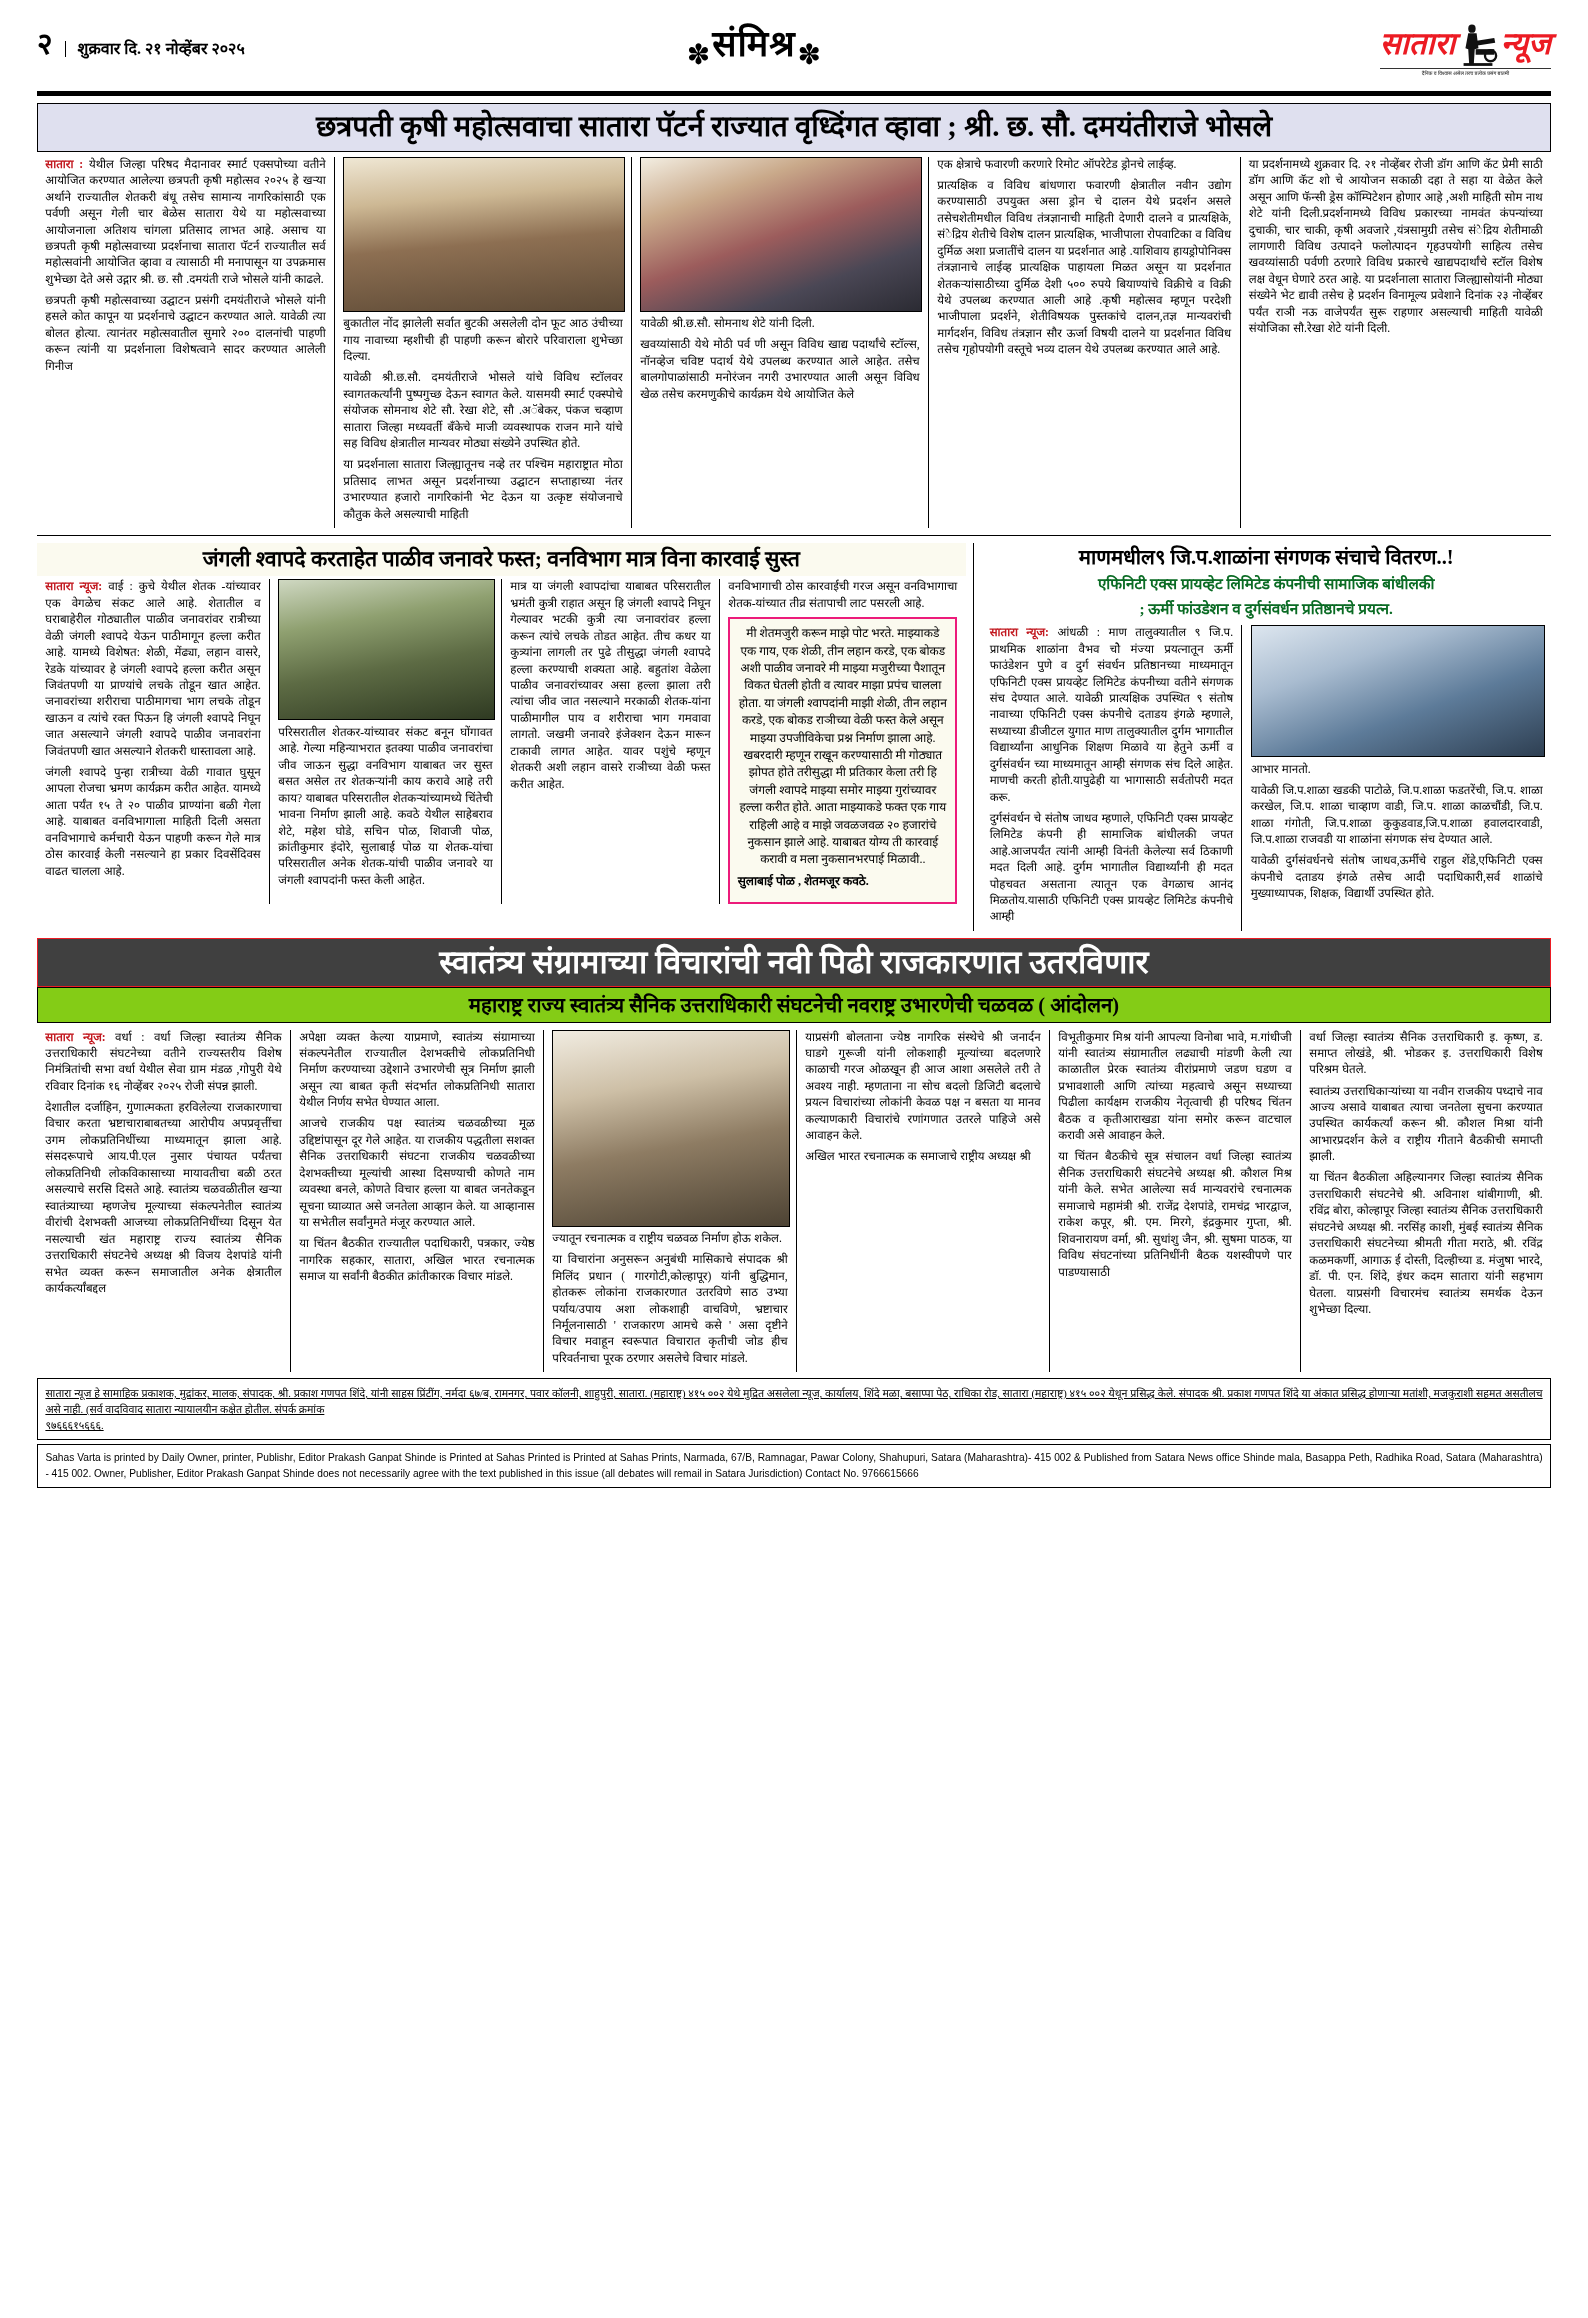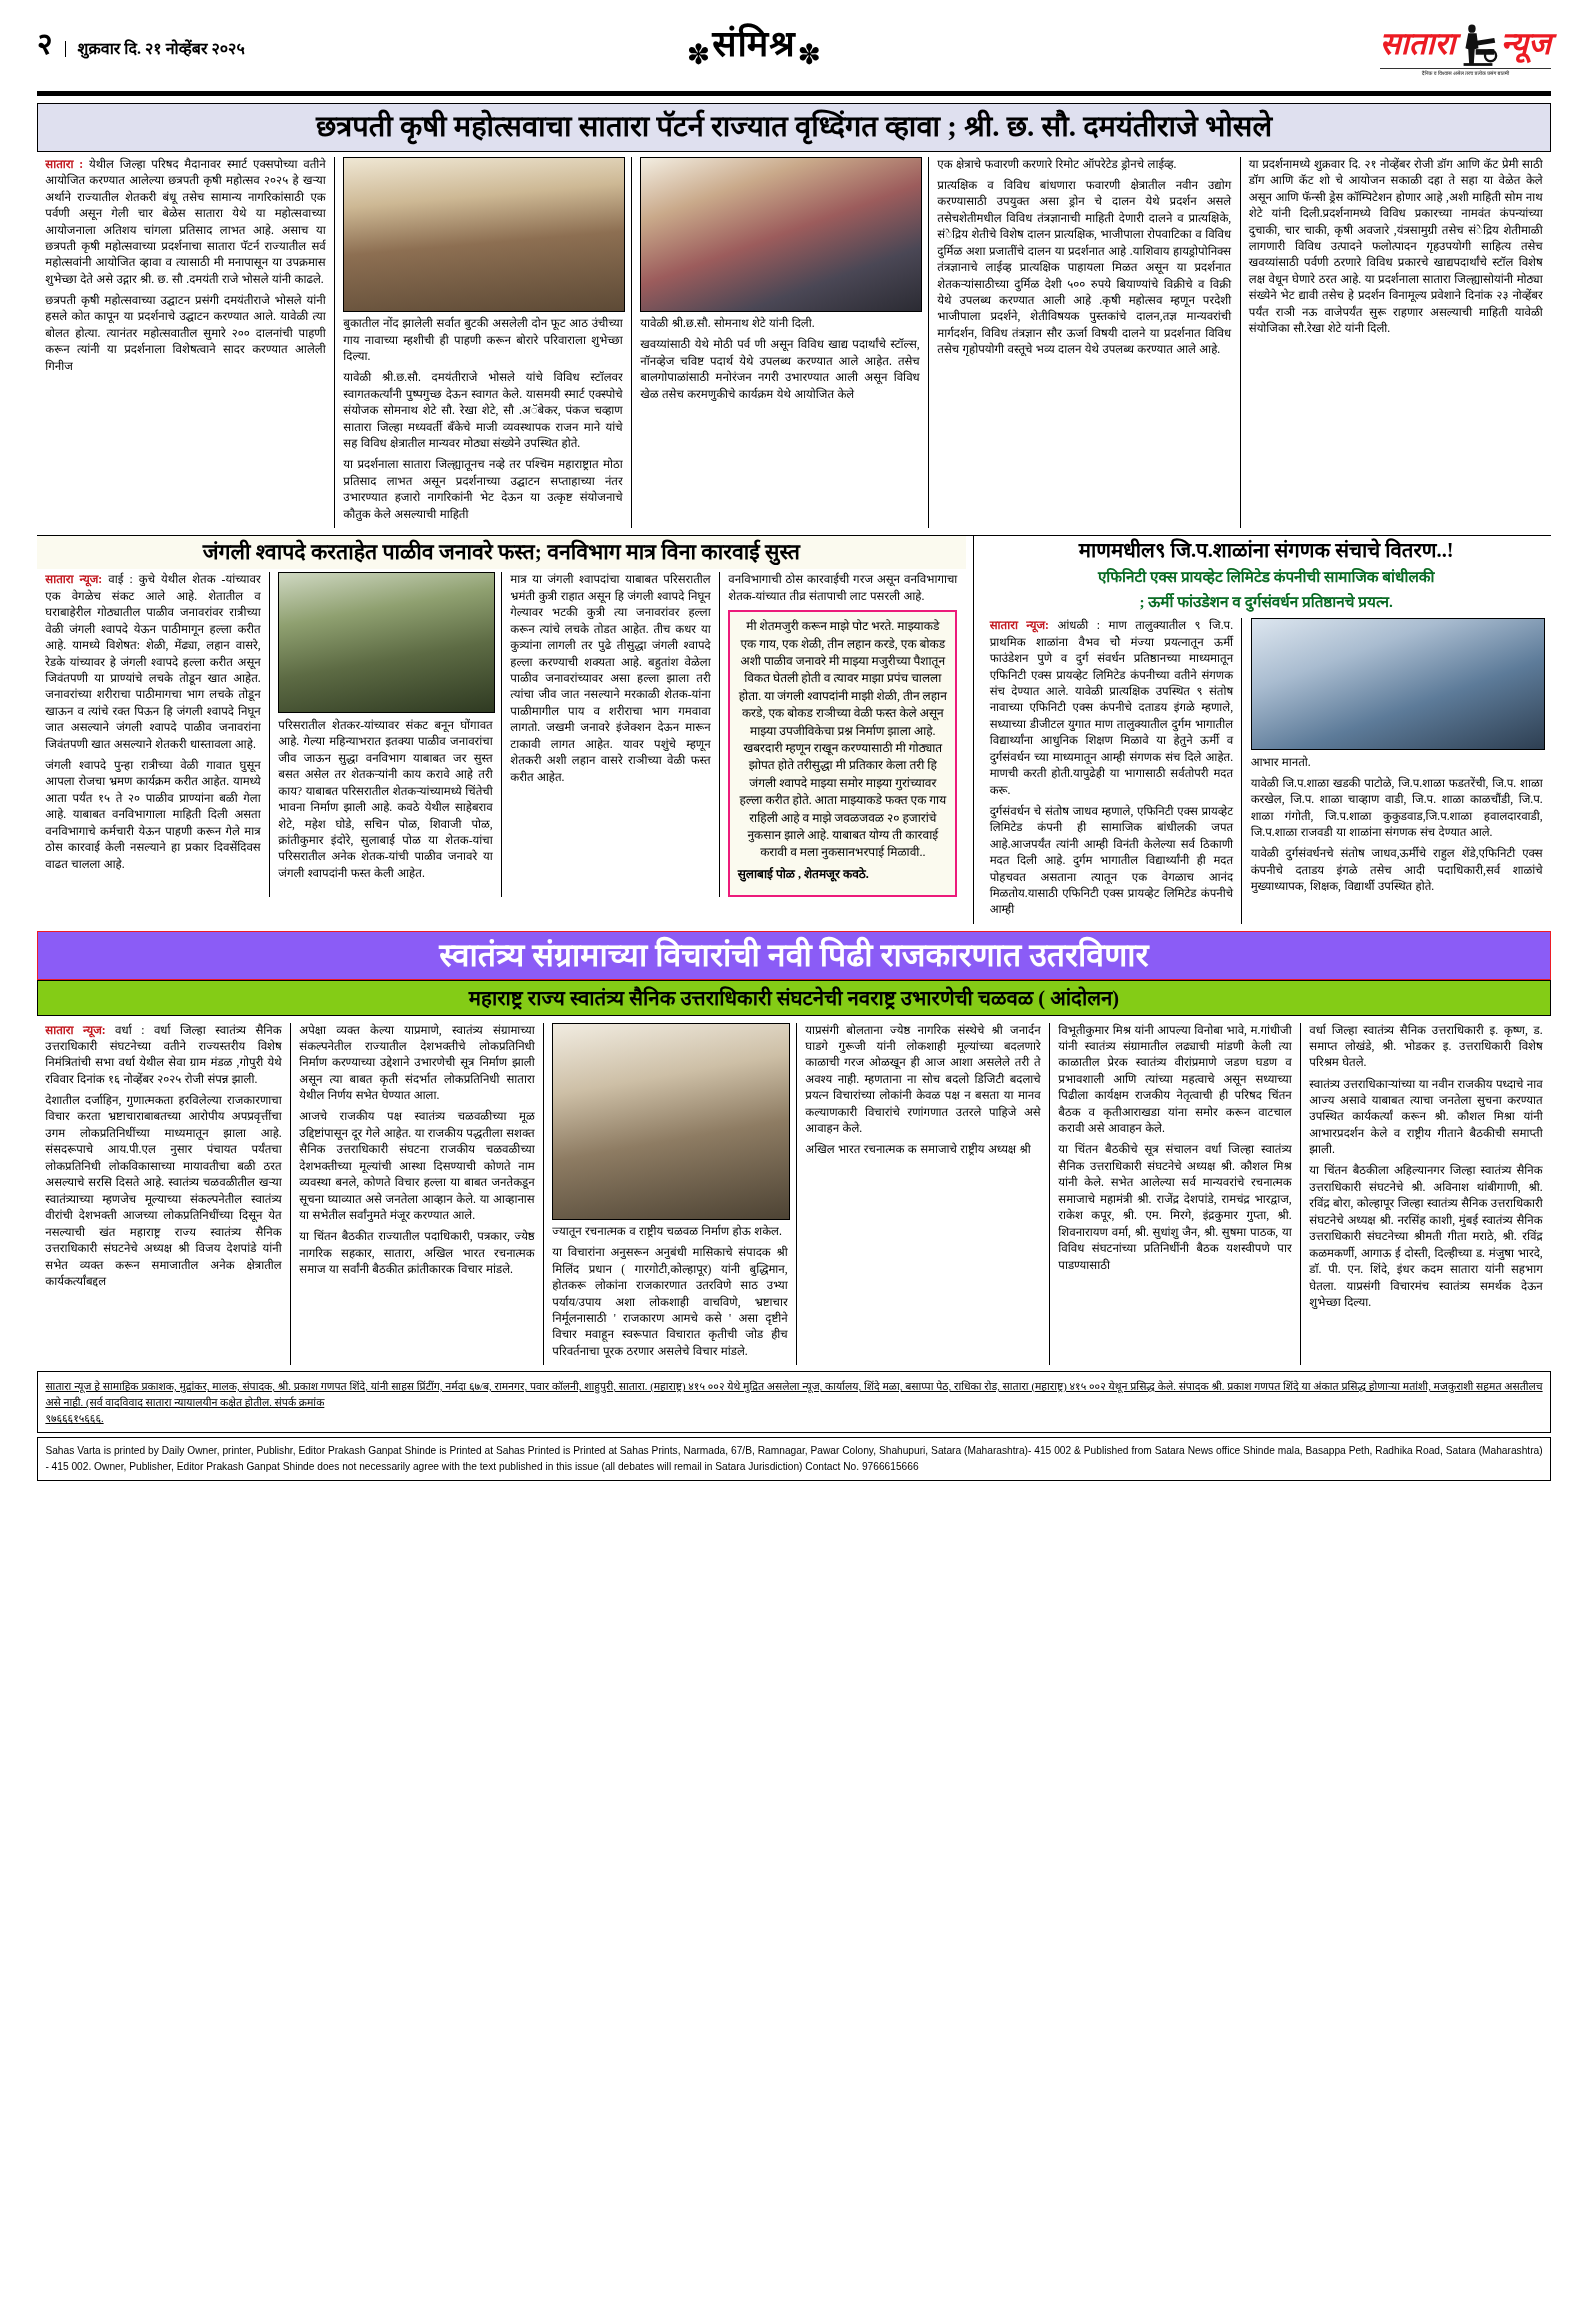--- a/index.html
+++ b/index.html
@@ -48,41 +48,41 @@
     width:100%;background:#c9c3b4;border:1.4px solid #000;display:block;margin:0 0 4.6px 0;
     position:relative;overflow:hidden;
   }
   .ph-a{background:linear-gradient(175deg,#efe7d4 0%,#cdb894 28%,#8d6f52 55%,#5d4a36 100%);}
   .ph-b{background:linear-gradient(160deg,#f3eee2 0%,#c9a98a 25%,#9c5c5c 50%,#4a4755 75%,#2b2b33 100%);}
   .ph-c{background:linear-gradient(170deg,#cfd8c2 0%,#8fa070 30%,#5d6b44 60%,#2f3a22 100%);}
   .ph-d{background:linear-gradient(160deg,#dde6ef 0%,#a9bcd0 30%,#5d7b99 62%,#2e3f52 100%);}
   .ph-e{background:linear-gradient(170deg,#f1ece1 0%,#cdbfa6 30%,#8e7c63 58%,#4d4334 100%);}
 
   
-  .sec2{margin:7.4px 18.5px 0 18.5px;border-top:1.9px solid #000;padding-top:0;display:flex;}
+  .sec2{margin:7.4px 18.5px 0 18.5px;border-top:1.9px solid #000;padding-top:7px;display:flex;}
   .s2-left{flex:0 0 937px;box-sizing:border-box;padding-right:7.4px;border-right:1.9px solid #000;}
   .s2-right{flex:1;box-sizing:border-box;padding-left:7.4px;}
   .head2{
     background:#fbfaef;font-size:21.3px;font-weight:bold;text-align:center;
     padding:4.6px 2.8px;line-height:1.1;
   }
   .head2b{font-size:20.4px;font-weight:bold;text-align:center;line-height:1.14;padding:2.8px 1.9px;}
   .sub-green{color:#0a6b24;font-size:15.3px;font-weight:bold;text-align:center;line-height:1.26;padding:1.9px 1.9px 3.7px 1.9px;}
   .cols3{display:flex;margin-top:3.7px;}
   .cols4{display:flex;margin-top:3.7px;}
   .quotebox{
     border:2.3px solid #ec1b7b;background:#fbfaef;padding:6.5px 7.4px;box-sizing:border-box;
   }
   .quotebox p{font-size:12px;line-height:1.45;text-align:justify;margin:0 0 4.6px 0;}
   .quotebox p:first-child{text-align:center;}
   .qsign{text-align:center;font-weight:bold;font-size:12px;}
 
   
   .band-red{
-    background:#8b5cf6;color:#fff;font-size:32px;font-weight:bold;text-align:center;
+    background:#404040;color:#fff;font-size:32px;font-weight:bold;text-align:center;
     margin:7.4px 18.5px 0 18.5px;padding:6.5px 4.6px;line-height:1.08;border:1.4px solid #ec1c24;
   }
   .band-yellow{
     background:#84cc16;color:#000;font-size:20.4px;font-weight:bold;text-align:center;
     margin:0 18.5px 0 18.5px;padding:5.6px 4.6px;line-height:1.1;border:1.4px solid #000;
   }
 
   
   .footer-mr{
     margin:6.5px 18.5px 0 18.5px;border:1.4px solid #000;padding:5.6px 7.4px;

